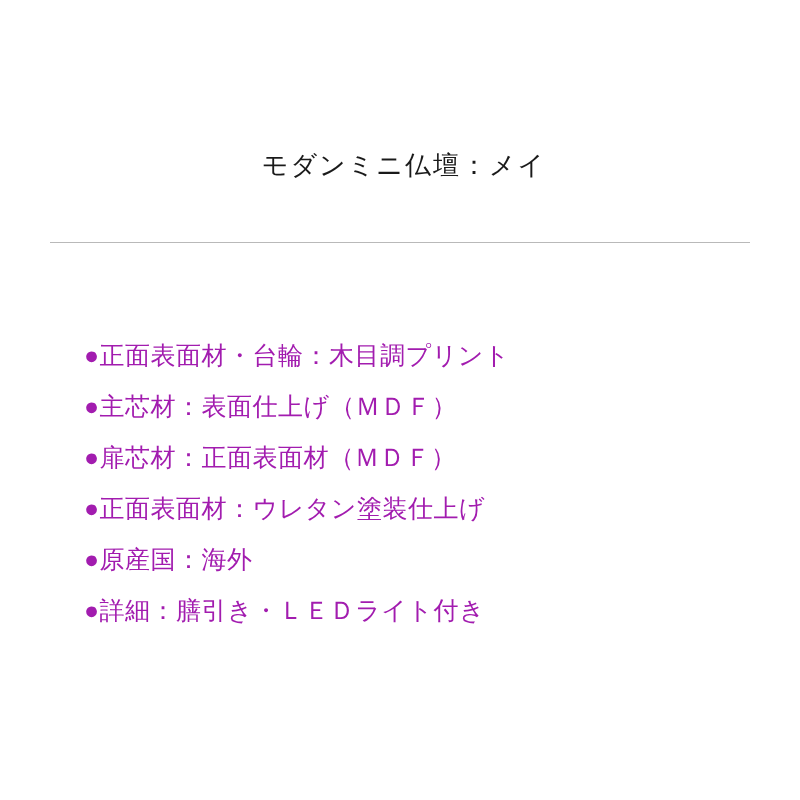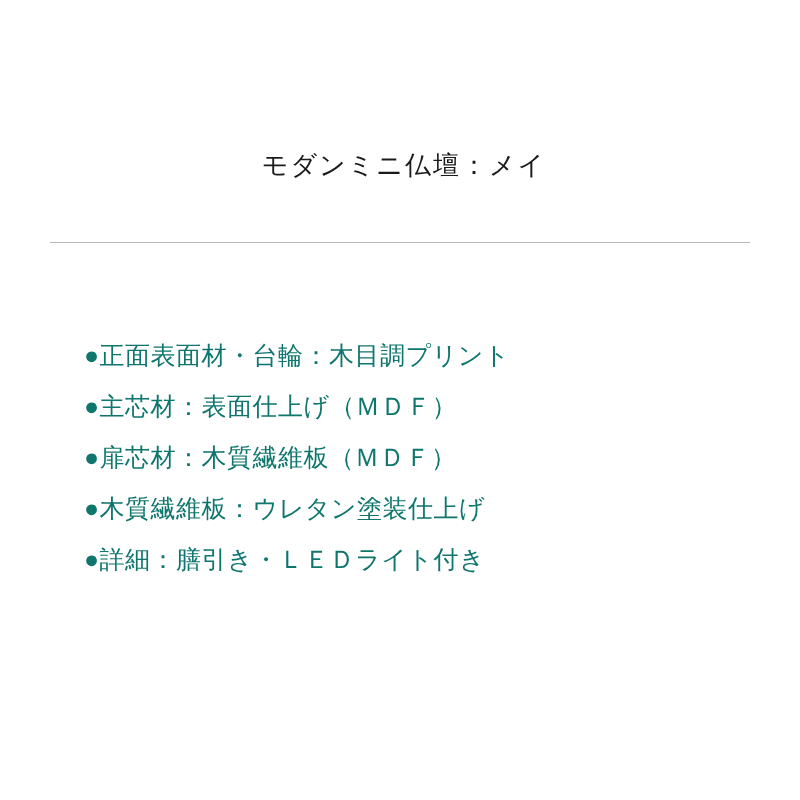--- a/index.html
+++ b/index.html
@@ -47,34 +47,35 @@
     left: 84px;
     width: 660px;
     list-style: none;
     margin: 0;
     padding: 0;
   }
   .spec-item {
     font-size: 25px;
     line-height: 51px;
     letter-spacing: 0.5px;
-    color: #0f766e;
+    color: #a21caf;
     white-space: nowrap;
   }
 </style>
 </head>
 <body>
 
 <div class="page">
 
   <div class="title">モダンミニ仏壇：メイ</div>
 
   <div class="divider"></div>
 
   <ul class="spec-list">
     <li class="spec-item">●正面表面材・台輪：木目調プリント</li>
     <li class="spec-item">●主芯材：表面仕上げ（ＭＤＦ）</li>
-    <li class="spec-item">●扉芯材：木質繊維板（ＭＤＦ）</li>
-    <li class="spec-item">●木質繊維板：ウレタン塗装仕上げ</li>
+    <li class="spec-item">●扉芯材：正面表面材（ＭＤＦ）</li>
+    <li class="spec-item">●正面表面材：ウレタン塗装仕上げ</li>
+    <li class="spec-item">●原産国：海外</li>
     <li class="spec-item">●詳細：膳引き・ＬＥＤライト付き</li>
   </ul>
 
 </div>
 
 </body></html>

